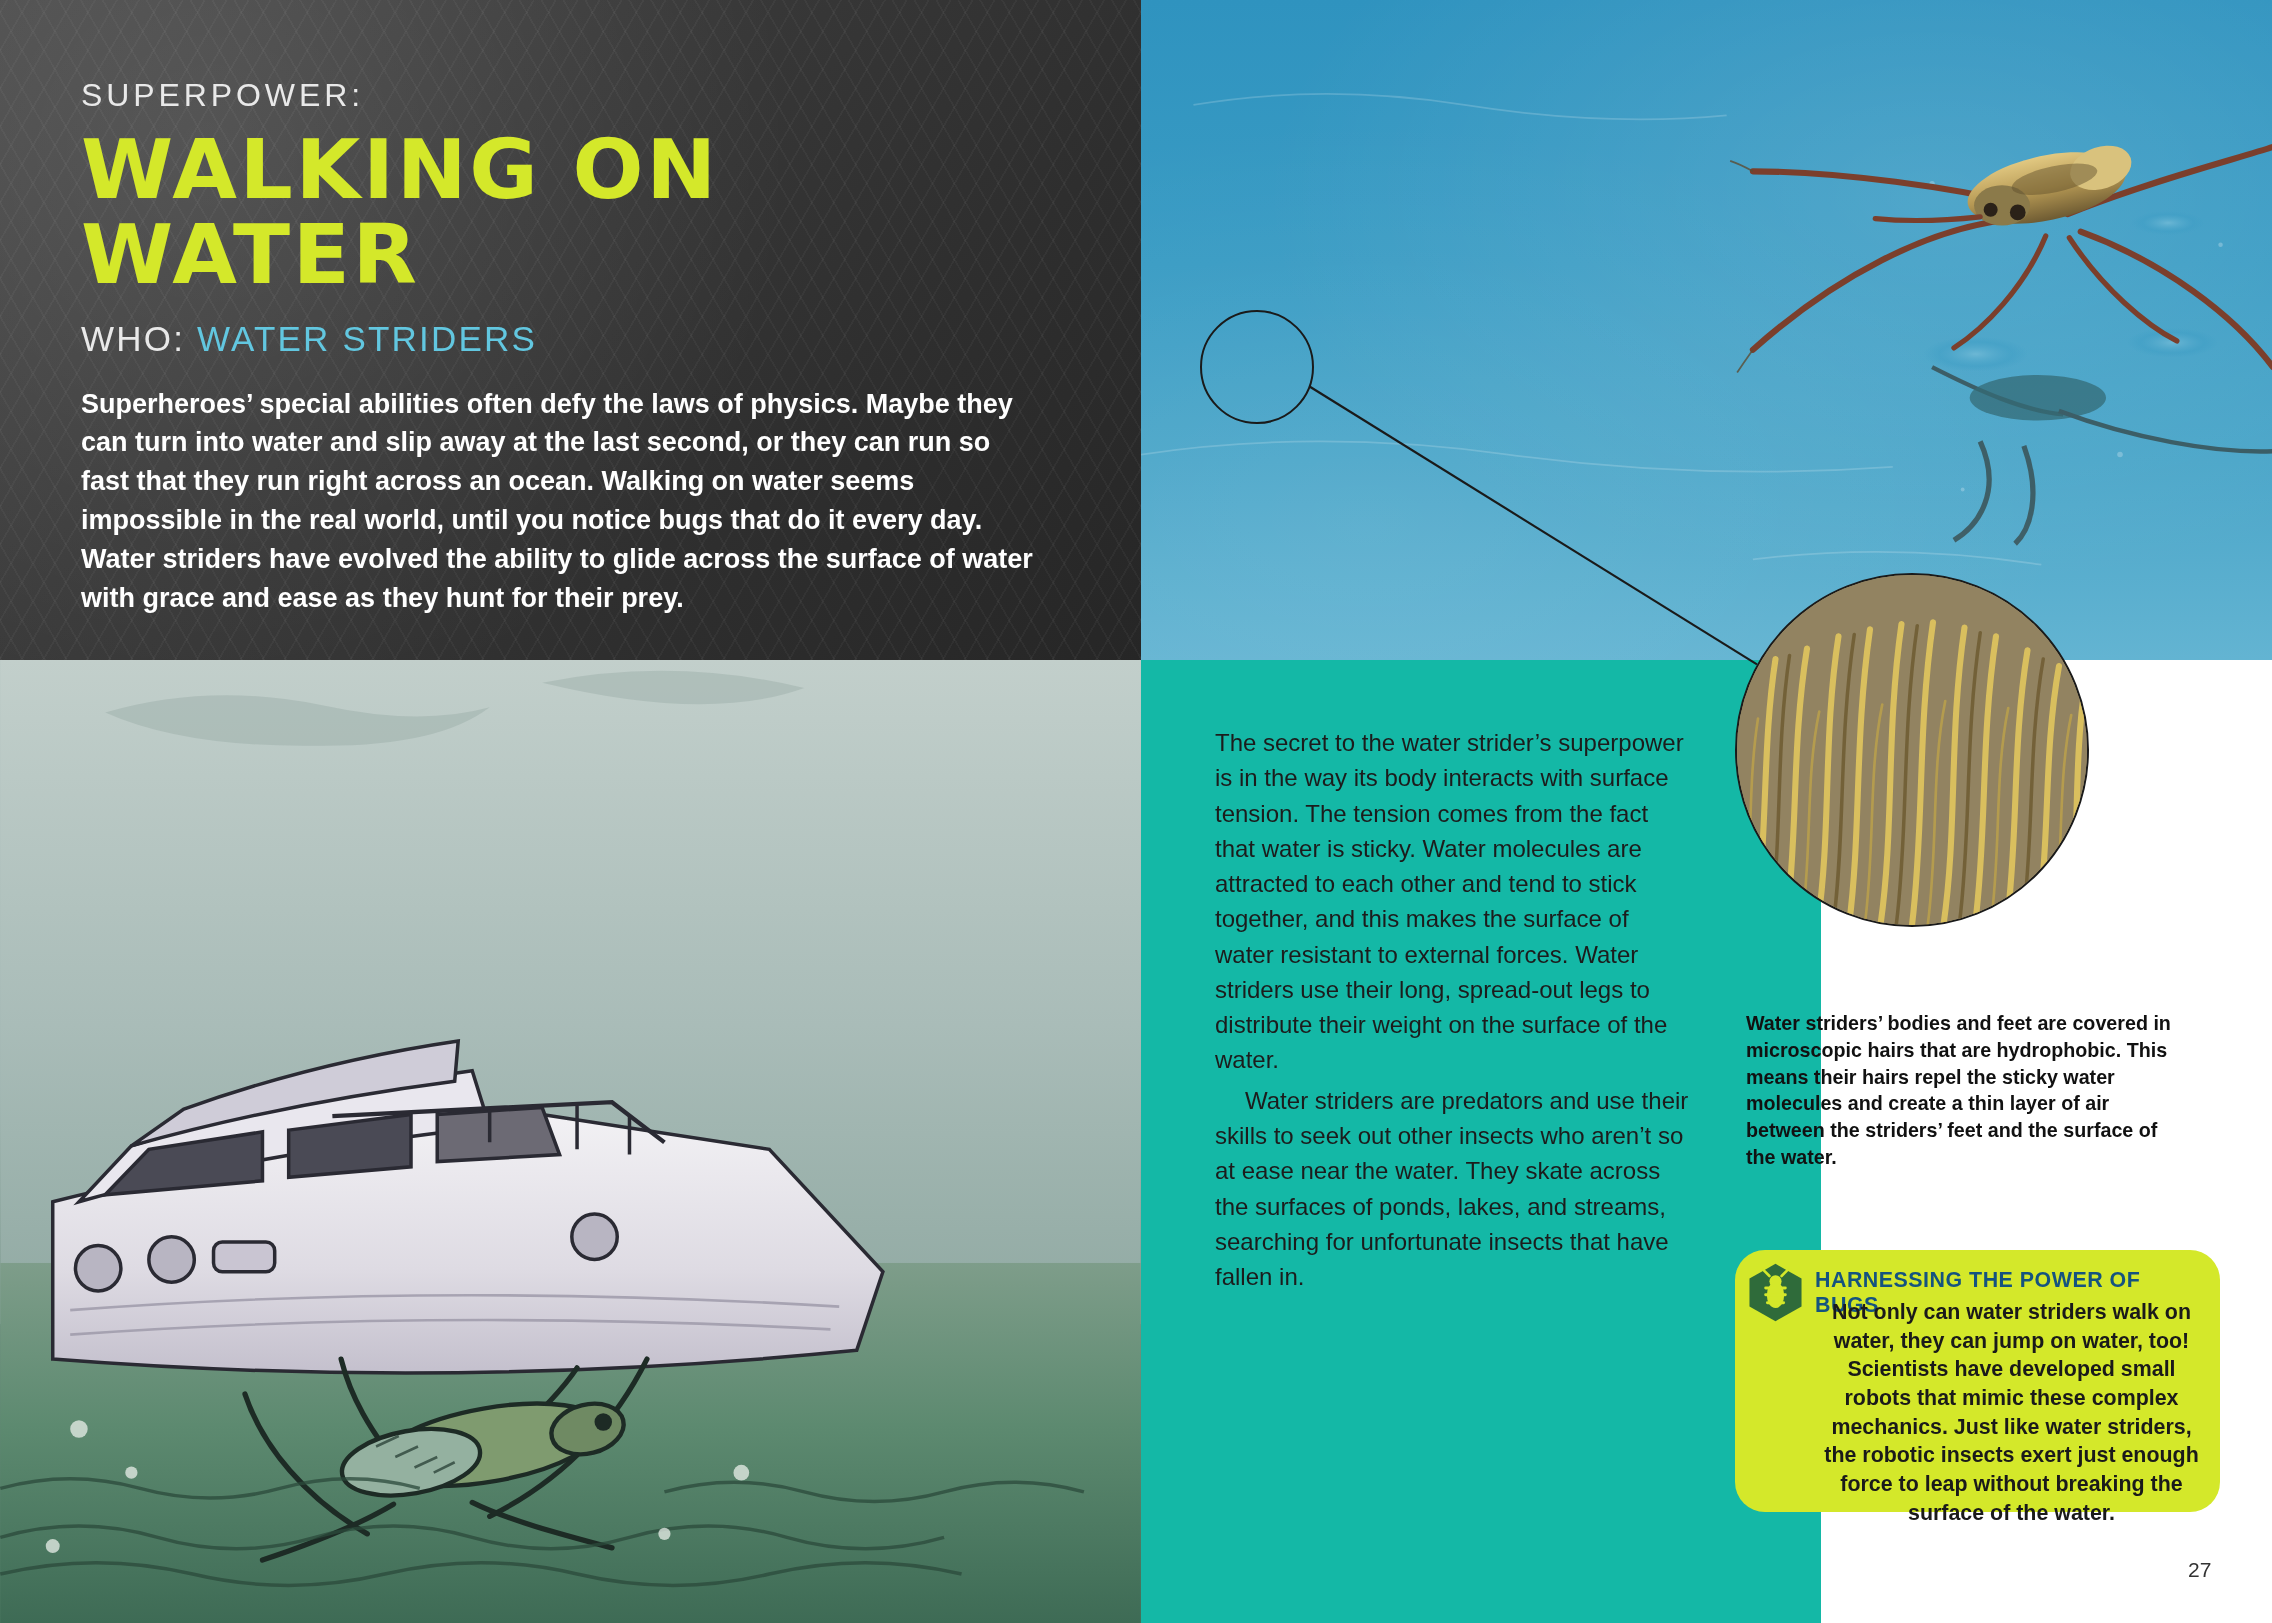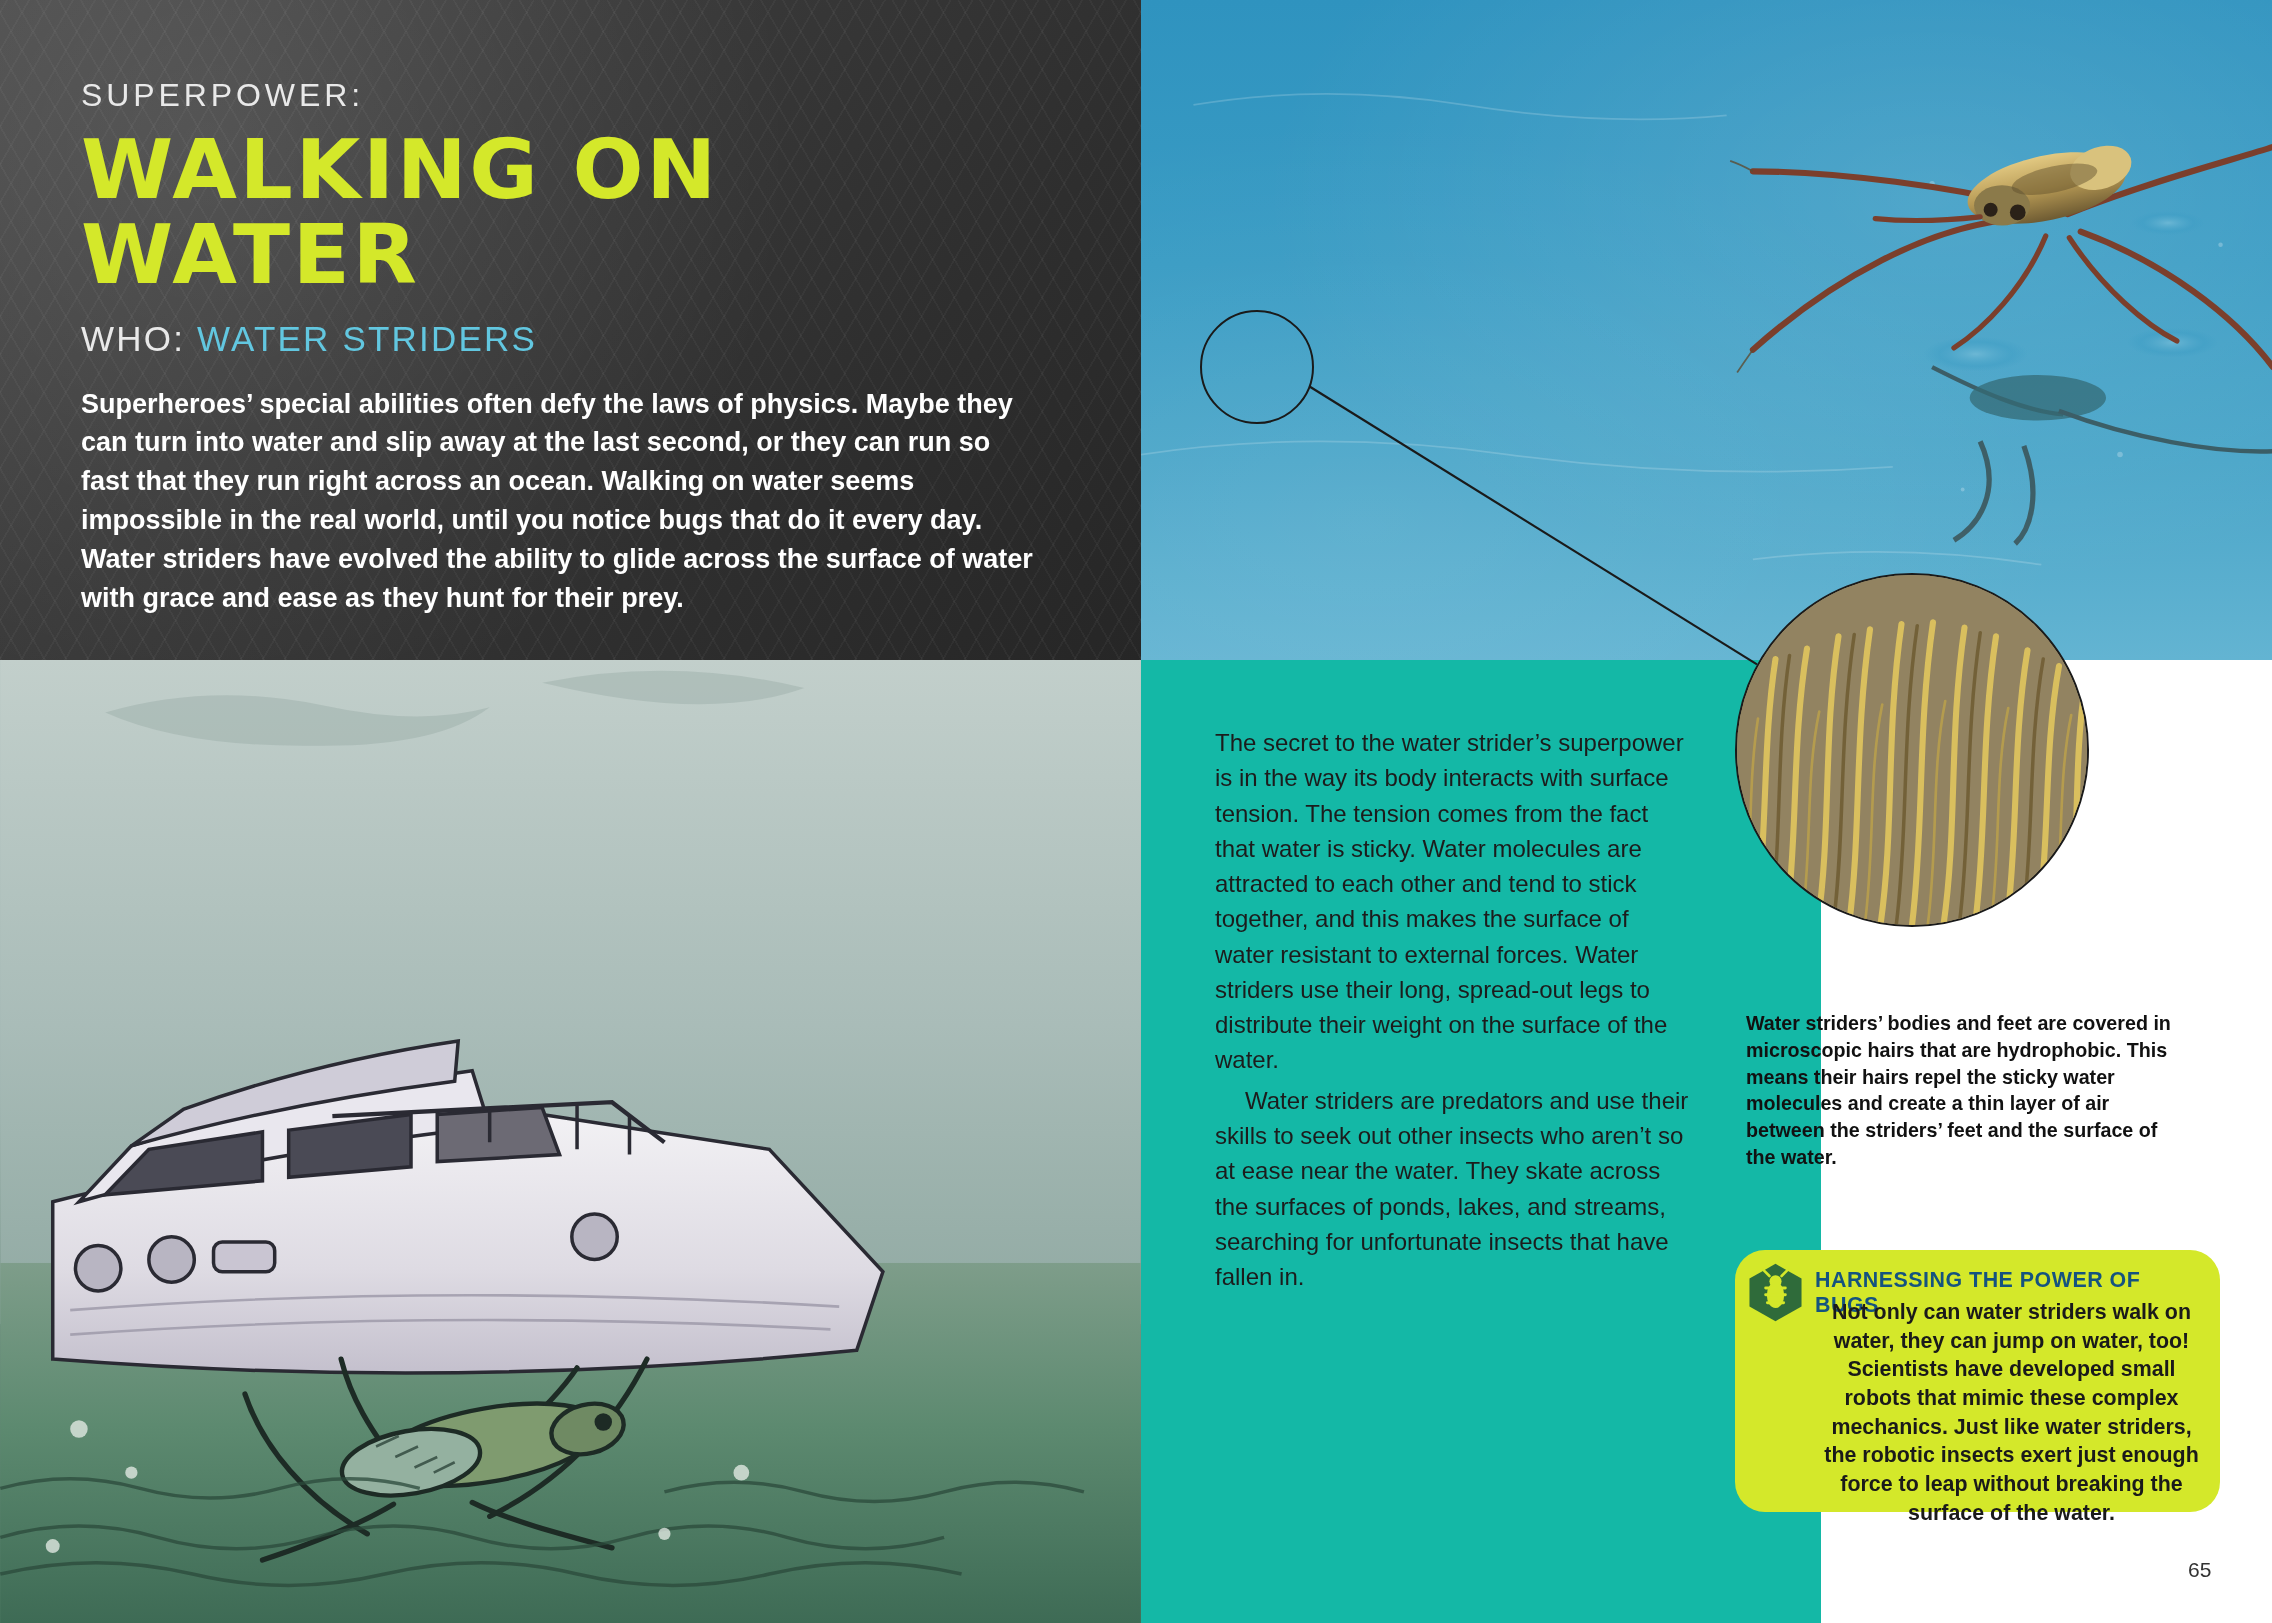--- a/index.html
+++ b/index.html
@@ -464,16 +464,16 @@
         <rect x="21" y="28" width="26" height="3.4" rx="1.7"></rect>
         <rect x="21" y="36" width="26" height="3.4" rx="1.7"></rect>
         <rect x="23" y="45" width="22" height="3.4" rx="1.7"></rect>
         <path d="M27 16 l-7 -7 M41 16 l7 -7" stroke="#d4e82a" stroke-width="3" fill="none" stroke-linecap="round"></path>
       </g>
     </svg>
     <div class="gb-title">HARNESSING THE POWER OF BUGS</div>
     <div class="gb-body">Not only can water striders walk on water, they can jump on water, too! Scientists have developed small robots that mimic these complex mechanics. Just like water striders, the robotic insects exert just enough force to leap without breaking the surface of the water.</div>
   </div>
 
-  <div class="page-number">65</div>
+  <div class="page-number">27</div>
 
 </div>
 
 
 </body></html>

